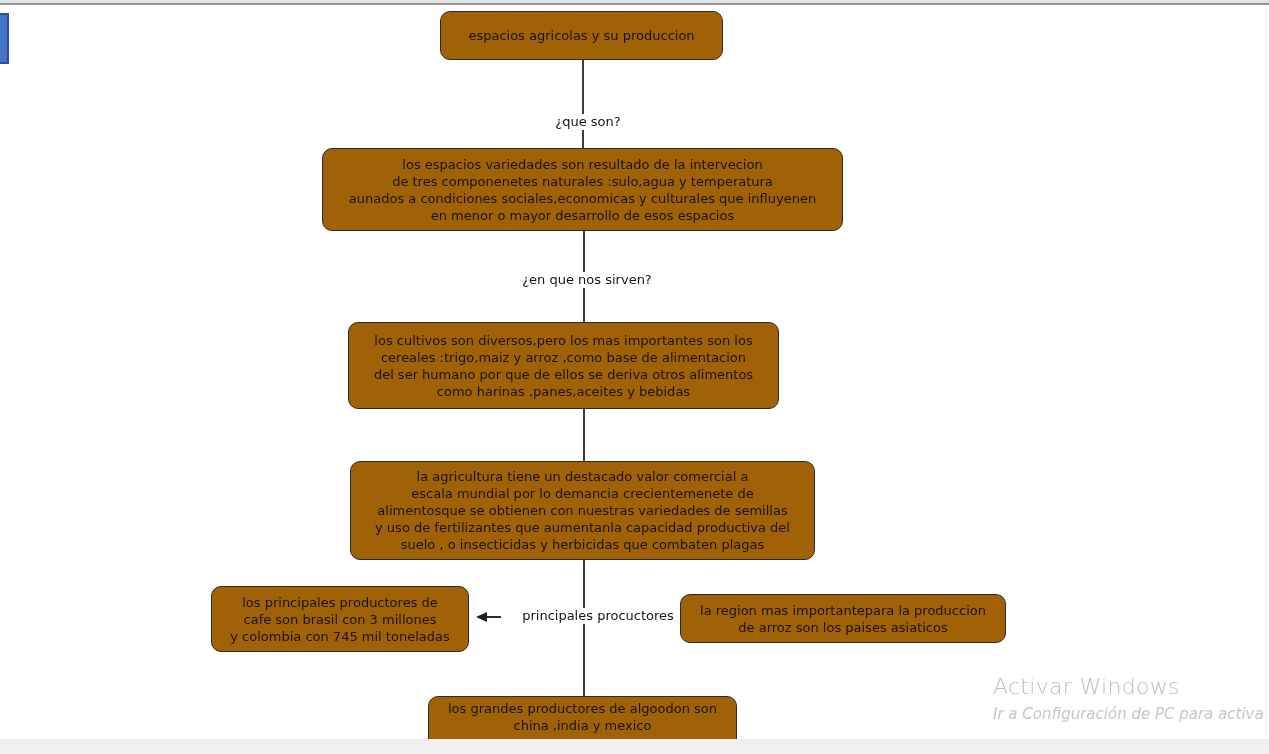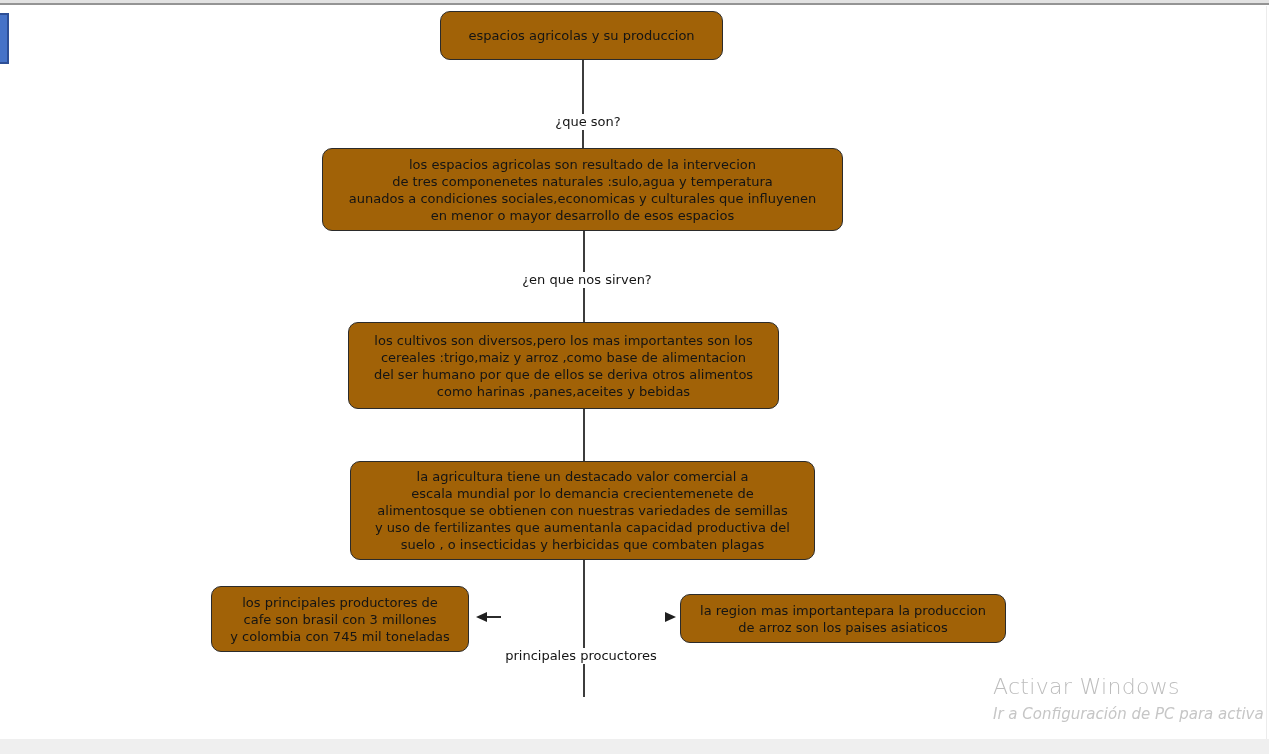--- a/index.html
+++ b/index.html
@@ -63,25 +63,25 @@
   <div class="vline" style="left:583px;top:230px;height:92px;"></div>
   <div class="vline" style="left:583px;top:408px;height:54px;"></div>
   <div class="vline" style="left:583px;top:559px;height:138px;"></div>
 
   <div class="hline" style="left:487px;top:616px;width:14px;"></div>
   <div class="arrow arrow-left" style="left:476px;top:612px;"></div>
   <div class="arrow arrow-right" style="left:665px;top:612px;"></div>
 
   <div class="link-label" style="left:588px;top:114px;">¿que son?</div>
   <div class="link-label" style="left:587px;top:272px;">¿en que nos sirven?</div>
-  <div class="link-label" style="left:581px;top:608px;margin-top:40px;">principales procuctores</div>
+  <div class="link-label" style="left:598px;top:608px;">principales procuctores</div>
 
   <div class="node" style="left:440px;top:11px;width:283px;height:49px;">espacios agricolas y su produccion</div>
 
-  <div class="node" style="left:322px;top:148px;width:521px;height:83px;">los espacios agricolas son resultado de la intervecion
+  <div class="node" style="left:322px;top:148px;width:521px;height:83px;">los espacios variedades son resultado de la intervecion
 de tres componenetes naturales :sulo,agua y temperatura
 aunados a condiciones sociales,economicas y culturales que influyenen
 en menor o mayor desarrollo de esos espacios</div>
 
   <div class="node" style="left:348px;top:322px;width:431px;height:87px;">los cultivos son diversos,pero los mas importantes son los
 cereales :trigo,maiz y arroz ,como base de alimentacion
 del ser humano por que de ellos se deriva otros alimentos
 como harinas ,panes,aceites y bebidas</div>
 
   <div class="node" style="left:350px;top:461px;width:465px;height:99px;">la agricultura tiene un destacado valor comercial a
@@ -90,19 +90,21 @@
 y uso de fertilizantes que aumentanla capacidad productiva del
 suelo , o insecticidas y herbicidas que combaten plagas</div>
 
   <div class="node" style="left:211px;top:586px;width:258px;height:66px;">los principales productores de
 cafe  son brasil con 3 millones
 y colombia con 745 mil toneladas</div>
 
   <div class="node" style="left:680px;top:594px;width:326px;height:49px;">la region mas importantepara la produccion
 de arroz son los paises asiaticos</div>
 
+  <div class="node" style="left:428px;top:696px;width:309px;height:56px;align-items:flex-start;">los grandes productores de algoodon son
+china ,india y mexico</div>
 
   <div class="watermark watermark-line1">Activar Windows</div>
   <div class="watermark watermark-line2">Ir a Configuración de PC para activa</div>
 
   <div class="bottom-bar"></div>
 
 </div>
 
 </body></html>

